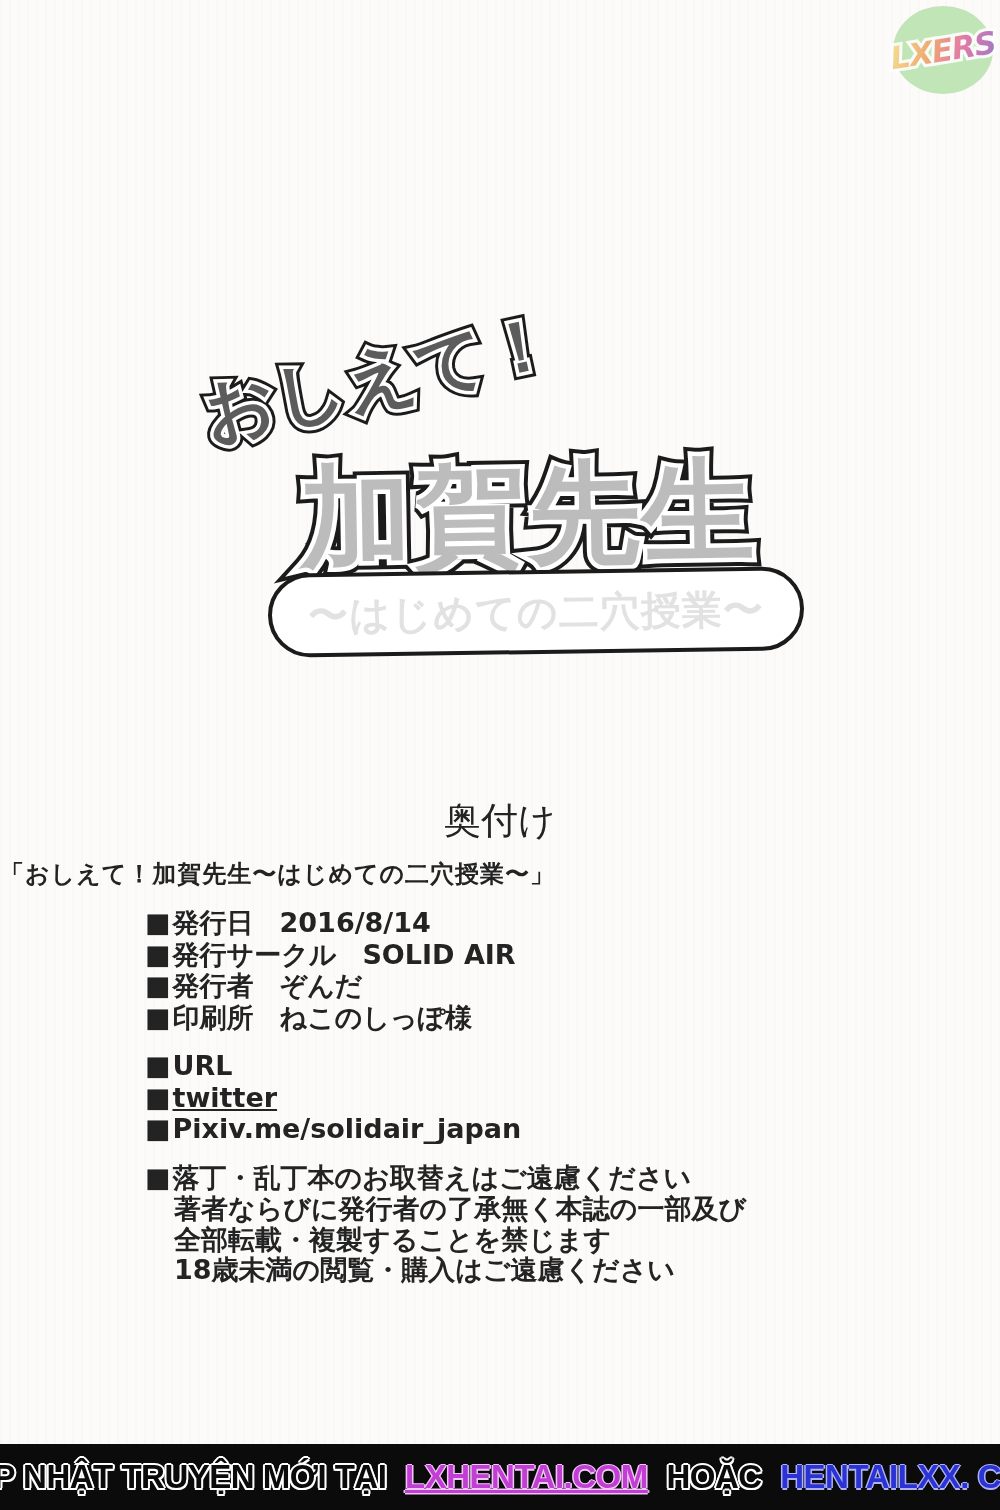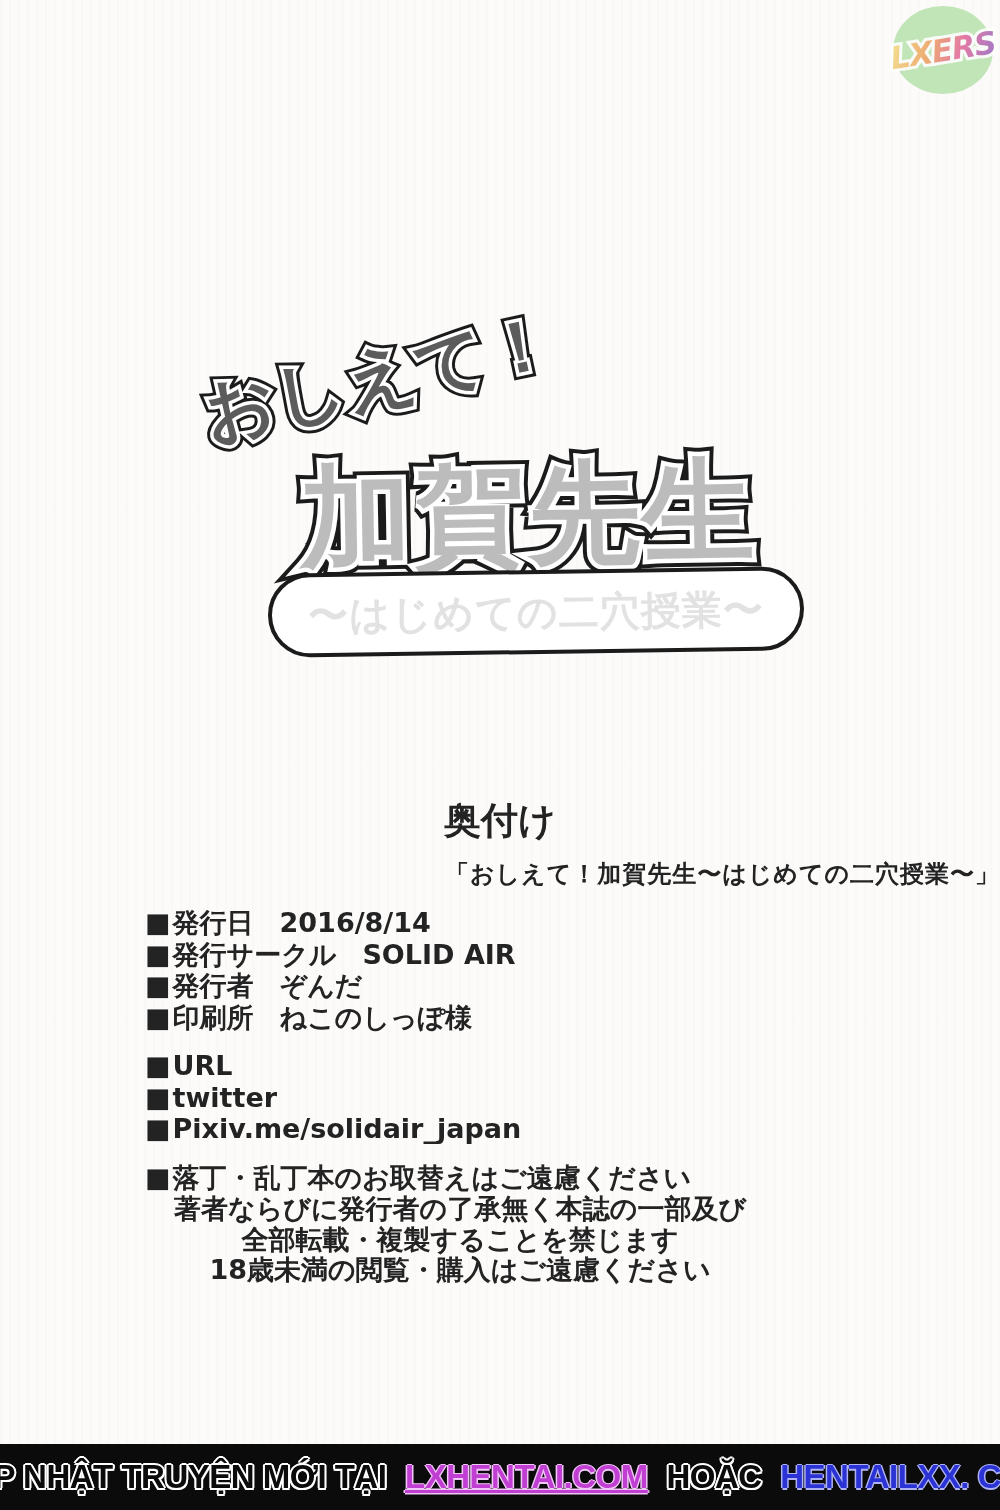--- a/index.html
+++ b/index.html
@@ -55,37 +55,37 @@
   .subtitle-cloud{
     position:absolute; left:268px; top:570px; width:528px; height:76px;
     background:#ffffff; border:4px solid var(--outline-black); border-radius:45px;
     display:flex; align-items:center; justify-content:center; transform:rotate(-0.8deg);
     box-shadow:0 0 0 1px #fff inset;
   }
   .subtitle-text{font-size:40px; font-weight:bold; letter-spacing:1px; color:var(--subtitle-fill); white-space:nowrap;}
 
   
   .okuzuke{position:absolute; top:796px; left:0; width:100%; text-align:center;
-    font-size:37px; font-weight:bold;}
-  .book-title{position:absolute; top:858px; left:0; width:100%; text-align:right;
+    font-size:37px; font-weight:normal;}
+  .book-title{position:absolute; top:858px; left:0; width:100%; text-align:left;
     font-size:24px; font-weight:bold; letter-spacing:1px;}
 
   .info-block{position:absolute; left:145px; font-size:27px; font-weight:bold; line-height:31.5px;}
   .pub-block{top:907px;}
   .links-block{top:1050px;}
   .info-row{display:flex; align-items:baseline; white-space:nowrap;}
   .bullet{margin-right:2px;}
   .f-label{margin-right:26px;}
   .gap-s .f-label{margin-right:24px;}
-  .gap-w .f-label{}
+  .gap-w .f-label{text-decoration:underline;}
 
   .notice-block{position:absolute; left:145px; top:1163px; font-size:27px; font-weight:bold;
     line-height:30.8px; white-space:nowrap;}
   .notice-first{display:flex; align-items:baseline;}
-  .notice-indent{padding-left:29px;text-align:center;}
+  .notice-indent{padding-left:29px;}
 
   
   .footer-bar{
     position:absolute; left:0; top:1444px; width:1000px; height:66px;
     background:var(--footer-bg); display:flex; align-items:center; justify-content:center;
   }
   .footer-text{font-size:33px; font-weight:bold; letter-spacing:-0.5px; white-space:nowrap;
     font-family:"Liberation Sans","DejaVu Sans",sans-serif;}
   .footer-text span{margin:0 5px;}
   .f-hollow{color:var(--footer-bg);

